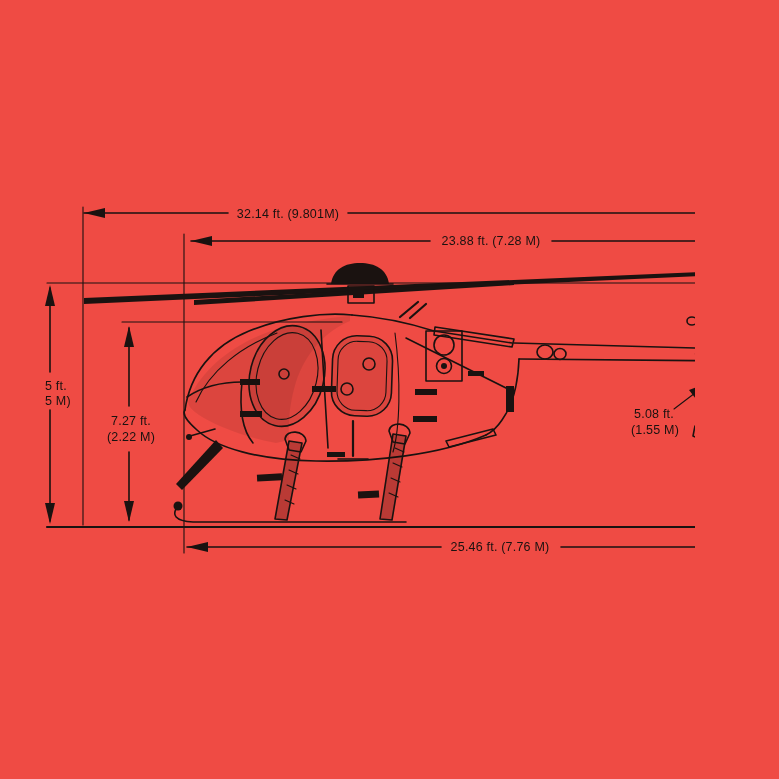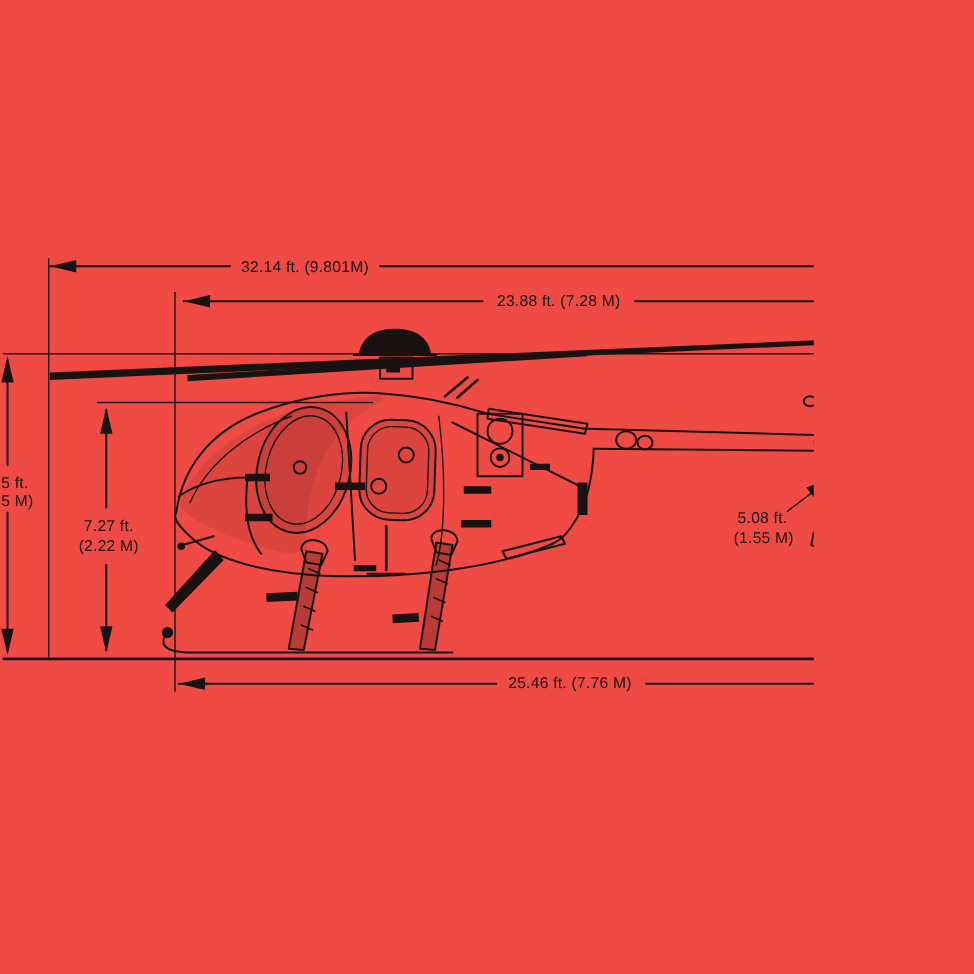--- a/index.html
+++ b/index.html
@@ -1,17 +1,17 @@
 <!DOCTYPE html>
 <html style="--bg: #EF4B44; --ink: #1A1210;"><head>
 <meta charset="utf-8">
 <style>
   :root { --bg:#EF4B44; --ink:#1A1210; }
   html,body { margin:0; padding:0; background:var(--bg); }
-  .stage { width:651px; height:779px; background:var(--bg); overflow:hidden; }
+  .stage { width:651px; height:779px; background:var(--bg); overflow:hidden;margin-left:44px; }
   svg { display:block; }
   svg text {
     font-family:"Liberation Sans", sans-serif;
     font-size:12.5px;
     letter-spacing:.2px;
     fill:var(--ink);
   }
   .s  { stroke:var(--ink); fill:none; stroke-width:1.6; stroke-linecap:round; stroke-linejoin:round; }
   .thin { stroke-width:1.1; }
   .w2 { stroke-width:2.2; }

